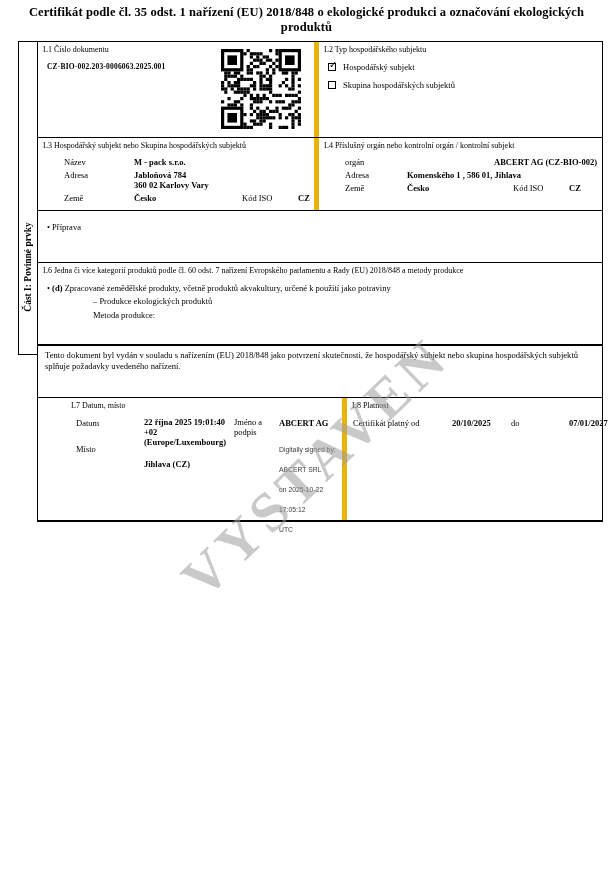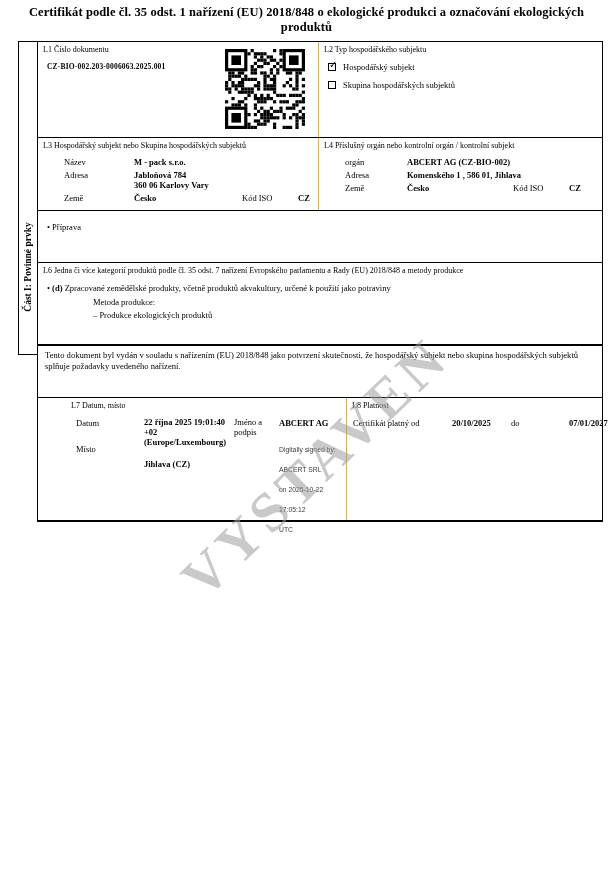--- a/index.html
+++ b/index.html
@@ -15,21 +15,21 @@
   .part-label { position:absolute; left:50%; top:225px;
     transform:translate(-50%,-50%) rotate(-90deg); transform-origin:center;
     white-space:nowrap; font-weight:bold; font-size:9.5px; }
 
   
   .doc-table { position:absolute; left:37px; top:41px; width:566px;
     border:1.5px solid #000; border-bottom:2.5px solid #000; background:transparent; }
   .row { display:flex; width:100%; border-bottom:1px solid #000; }
   .row:last-child { border-bottom:none; }
   .cell { position:relative; padding:3px 5px; }
-  .cell-l { width:281px; border-right:1px solid #eab308; }
+  .cell-l { width:281px; border-right:5px solid #eab308; }
   .cell-r { flex:1; }
   .row-1 { height:96px; }
   .row-2 { height:73px; }
   .row-3 { height:52px; }
   .row-4 { height:83px; border-bottom:2.5px solid #000; }
   .row-st { height:52px; border-bottom:1.5px solid #000; }
   .row-78 { height:122px;margin-left:28px; }
 
   .sec-heading { font-size:8px; }
   .val { font-weight:bold; }
@@ -319,35 +319,35 @@
     <div class="cell cell-l">
       <div class="sec-heading">L3 Hospodářský subjekt nebo Skupina hospodářských subjektů</div>
       <div class="kv-grid kv-l3">
         <span>Název</span>
         <span class="val">M - pack s.r.o.</span>
         <span></span>
           <span></span>
         <span>Adresa</span>
         <span class="val">
           <span>Jabloňová 784</span><br>
-          <span>360 06 Karlovy Vary</span>
+          <span>360 02 Karlovy Vary</span>
         </span>
         <span></span>
           <span></span>
         <span>Země</span>
         <span class="val">Česko</span>
         <span>Kód ISO</span>
         <span class="val">CZ</span>
       </div>
     </div>
     <div class="cell cell-r">
       <div class="sec-heading">L4 Příslušný orgán nebo kontrolní orgán / kontrolní subjekt</div>
       <div class="kv-grid kv-l4">
         <span>orgán</span>
-        <span class="val" style="grid-column:2 / span 3;">ABCERT AG (CZ-BIO-002)</span>
+        <span class="val" style="grid-column:2 / span 3;text-align:right;">ABCERT AG (CZ-BIO-002)</span>
         <span>Adresa</span>
         <span class="val" style="grid-column:2 / span 3;">Komenského 1 , 586 01, Jihlava</span>
         <span>Země</span>
         <span class="val">Česko</span>
         <span>Kód ISO</span>
         <span class="val">CZ</span>
       </div>
     </div>
   </div>
 
@@ -355,28 +355,28 @@
     <div class="cell" style="width:100%;">
       <div class="bullet-line">
         <span>•</span>
         <span>Příprava</span>
       </div>
     </div>
   </div>
 
   <div class="row row-4">
     <div class="cell" style="width:100%;">
-      <div class="sec-heading">L6 Jedna či více kategorií produktů podle čl. 35 odst. 7 nařízení Evropského parlamentu a Rady (EU) 2018/848 a metody produkce</div>
+      <div class="sec-heading">L6 Jedna či více kategorií produktů podle čl. 60 odst. 7 nařízení Evropského parlamentu a Rady (EU) 2018/848 a metody produkce</div>
       <div class="bullet-line">
         <span>•</span>
         <span class="val">(d)</span>
         <span>Zpracované zemědělské produkty, včetně produktů akvakultury, určené k použití jako potraviny</span>
       </div>
+      <div class="indent-line" style="margin-top:3px;">– Produkce ekologických produktů</div>
       <div class="indent-line">Metoda produkce:</div>
-      <div class="indent-line" style="margin-top:3px;">– Produkce ekologických produktů</div>
     </div>
   </div>
 
   <div class="row row-st">
     <div class="cell" style="width:100%;">
       <div class="statement">Tento dokument byl vydán v souladu s nařízením (EU) 2018/848 jako potvrzení skutečnosti, že hospodářský subjekt nebo skupina hospodářských subjektů splňuje požadavky uvedeného nařízení.</div>
     </div>
   </div>
 
   <div class="row row-78">

